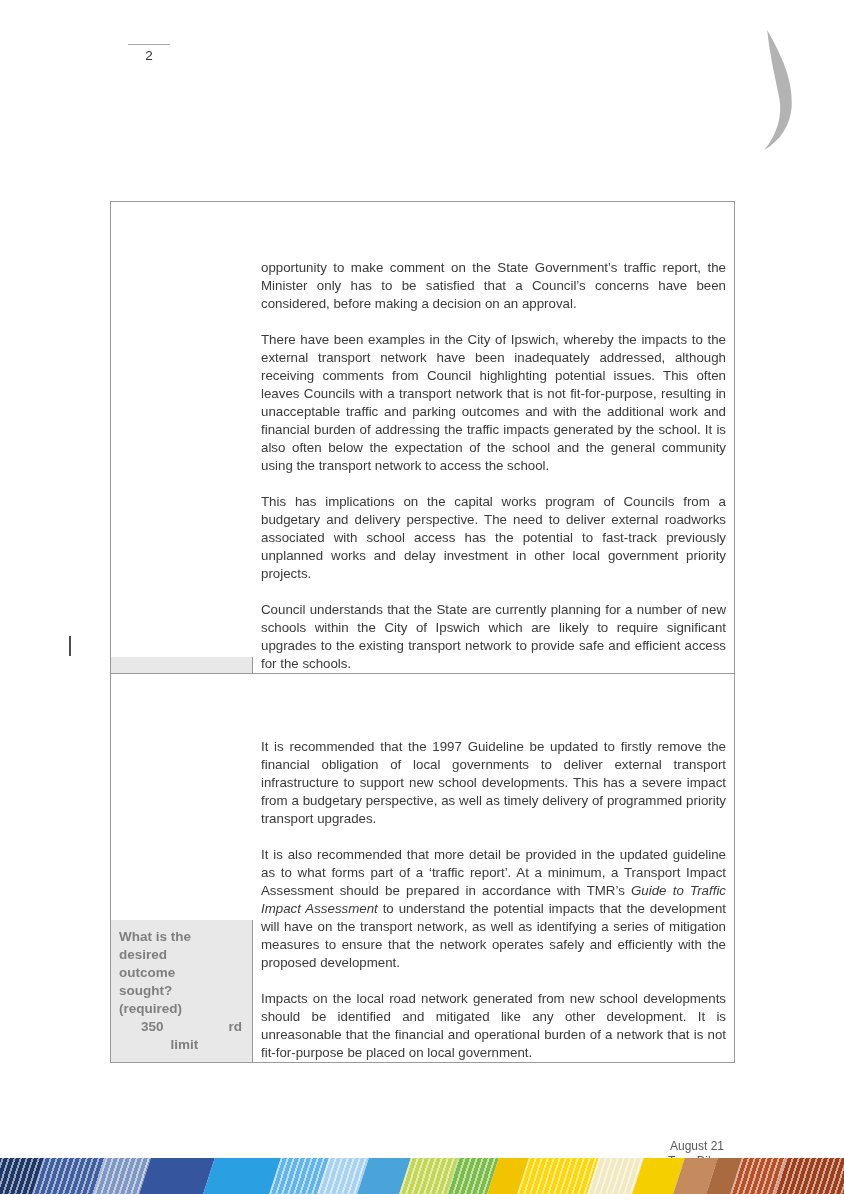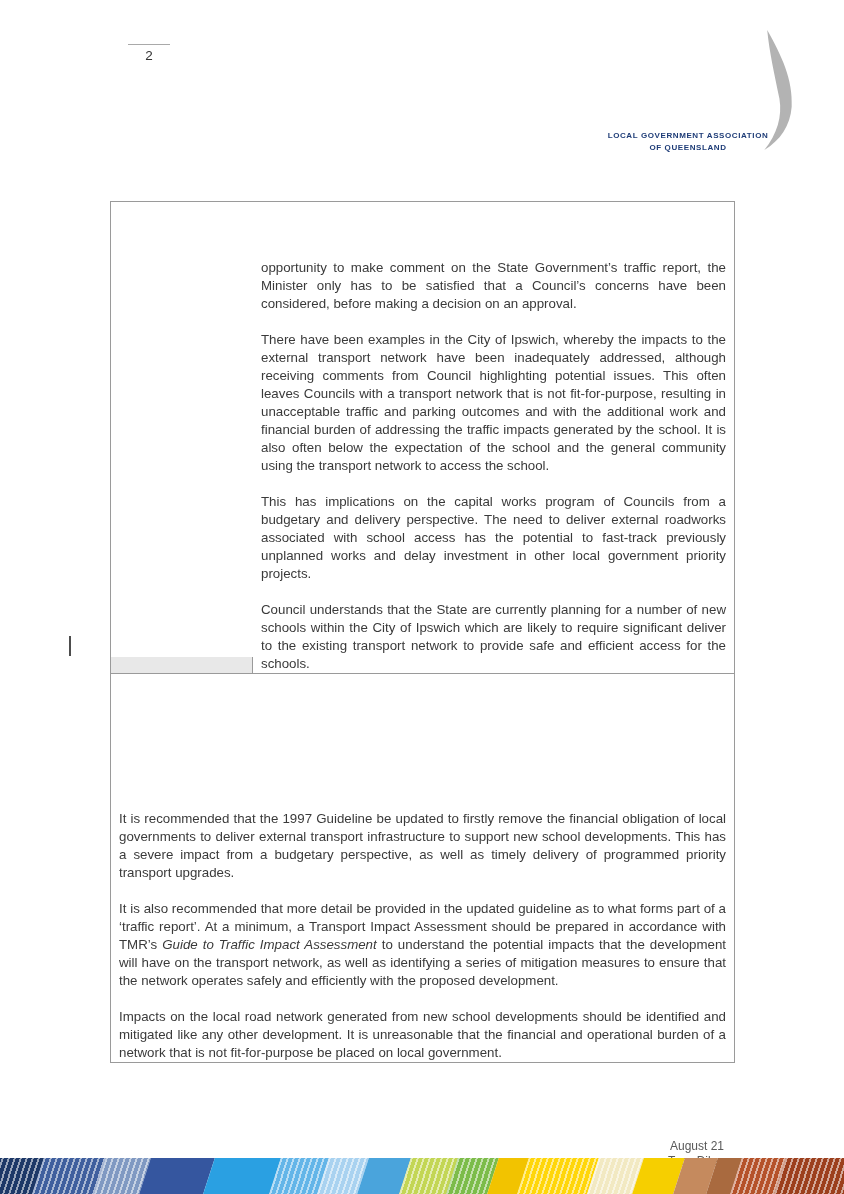--- a/index.html
+++ b/index.html
@@ -99,39 +99,49 @@
 
   <div class="page-num-block">
     <div class="page-num-rule"></div>
     <div class="page-num">2</div>
   </div>
 
   <div class="logo">
     <svg class="logo-swoosh" viewBox="0 0 100 150" preserveAspectRatio="none">
       <path d="M60 0 C80 32 96 62 94 96 C92 120 78 138 56 150 C74 130 81 108 77 86 C70 55 63 28 60 0 Z" fill="#b3b3b3"></path>
     </svg>
-    <div class="logo-tagline">
-      <div>LOCAL GOVERNMENT ASSOCIATION</div>
-      <div>OF QUEENSLAND</div>
-    </div>
   </div>
 
   <div class="revision-bar"></div>
 
   <div class="doc-table">
     <div class="t-row r1">
       <div class="cell label-cell"></div>
       <div class="cell answer-cell">
           <p class="para"><span>opportunity to make comment on the State Government’s traffic report, the Minister only has to be satisfied that a Council’s concerns have been considered, before making a decision on an approval.</span></p>
           <p class="para"><span>There have been examples in the City of Ipswich, whereby the impacts to the external transport network have been inadequately addressed, although receiving comments from Council highlighting potential issues. This often leaves Councils with a transport network that is not fit-for-purpose, resulting in unacceptable traffic and parking outcomes and with the additional work and financial burden of addressing the traffic impacts generated by the school. It is also often below the expectation of the school and the general community using the transport network to access the school.</span></p>
           <p class="para"><span>This has implications on the capital works program of Councils from a budgetary and delivery perspective. The need to deliver external roadworks associated with school access has the potential to fast-track previously unplanned works and delay investment in other local government priority projects.</span></p>
-          <p class="para"><span>Council understands that the State are currently planning for a number of new schools within the City of Ipswich which are likely to require significant deliver to the existing transport network to provide safe and efficient access for the schools.</span></p>
+          <p class="para"><span>Council understands that the State are currently planning for a number of new schools within the City of Ipswich which are likely to require significant upgrades to the existing transport network to provide safe and efficient access for the schools.</span></p>
         </div>
     </div>
     <div class="t-row r2">
+      <div class="cell label-cell">
+        <div class="label-text">What is the
+desired
+outcome
+sought?
+(required)</div>
+        <div class="word-limit">
+          <div class="wl-line1">
+            <span>350</span>
+            <span>rd</span>
+          </div>
+          <div class="wl-line2">limit</div>
+        </div>
+      </div>
       <div class="cell answer-cell">
           <p class="para"><span>It is recommended that the 1997 Guideline be updated to firstly remove the financial obligation of local governments to deliver external transport infrastructure to support new school developments. This has a severe impact from a budgetary perspective, as well as timely delivery of programmed priority transport upgrades.</span></p>
           <p class="para"><span>It is also recommended that more detail be provided in the updated guideline as to what forms part of a ‘traffic report’. At a minimum, a Transport Impact Assessment should be prepared in accordance with TMR’s </span><span class="it">Guide to Traffic Impact Assessment</span><span> to understand the potential impacts that the development will have on the transport network, as well as identifying a series of mitigation measures to ensure that the network operates safely and efficiently with the proposed development.</span></p>
           <p class="para"><span>Impacts on the local road network generated from new school developments should be identified and mitigated like any other development. It is unreasonable that the financial and operational burden of a network that is not fit-for-purpose be placed on local government.</span></p>
         </div>
     </div>
   </div>
 
   <div class="footer">
     <div>August 21</div>

